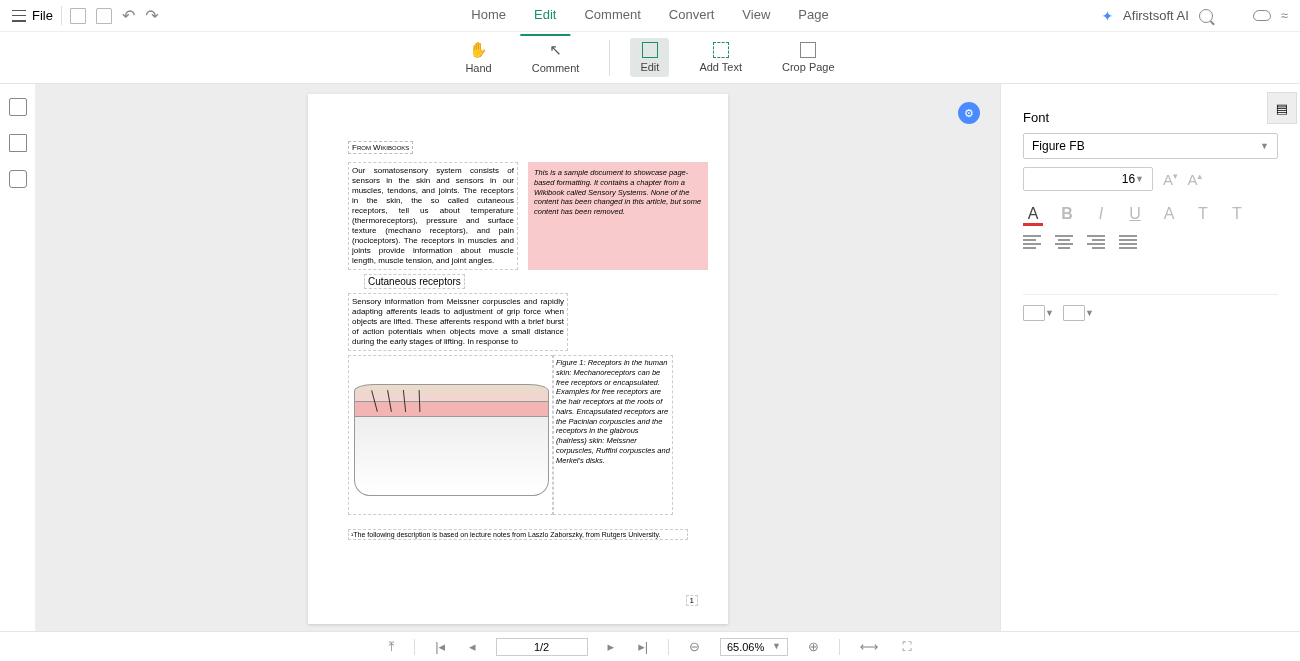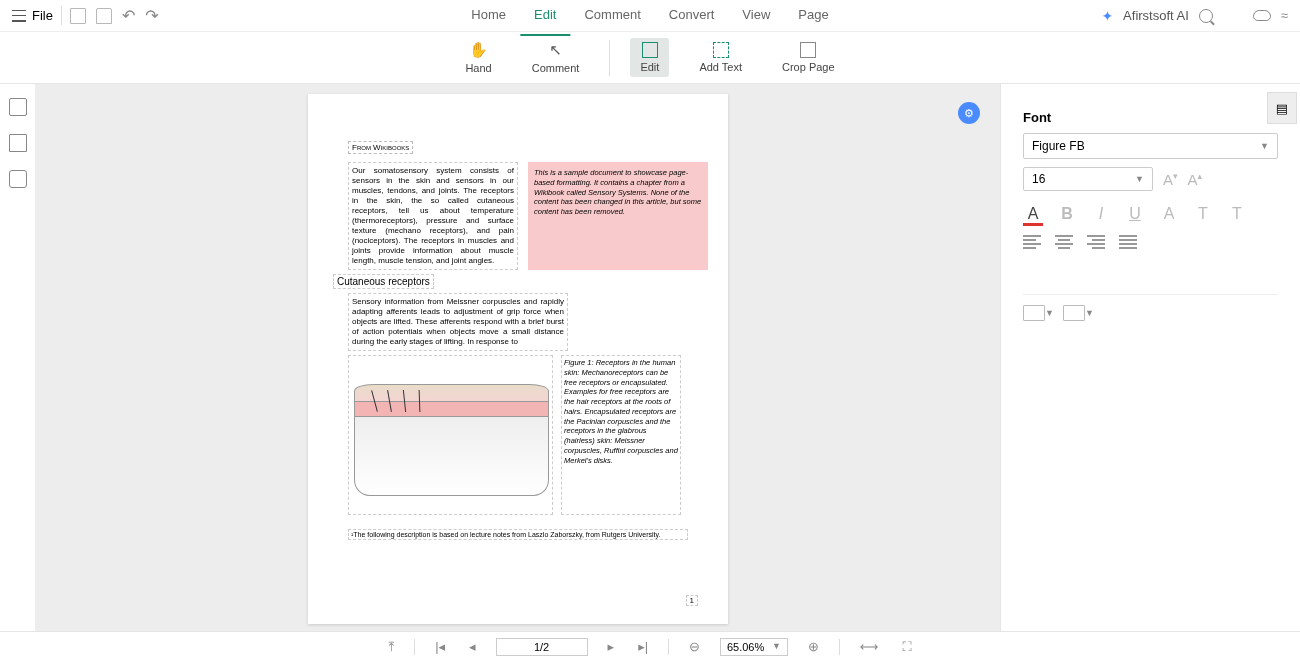--- a/index.html
+++ b/index.html
@@ -26,34 +26,34 @@
 .workspace { flex: 1; display: flex; background: #ededed; position: relative; overflow: hidden; }
 .left-rail { width: 36px; background: #fff; border-right: 1px solid #eee; display: flex; flex-direction: column; align-items: center; gap: 18px; padding-top: 14px; }
 .rail-ico { width: 18px; height: 18px; border: 1.3px solid #888; border-radius: 2px; cursor: pointer; }
 .canvas-area { flex: 1; display: flex; justify-content: center; padding: 10px 0; overflow: auto; position: relative; }
 .page { width: 420px; height: 530px; background: #fff; box-shadow: 0 1px 3px rgba(0,0,0,0.15); padding: 24px 0 0 0; font-family: Georgia, 'Times New Roman', serif; position: relative; }
 .pg-title { font-size: 21px; font-weight: bold; margin: 0 40px 6px; border:1px dashed #bbb; padding:2px 4px; display:inline-block;}
 .pg-sub { font-size: 8px; font-variant: small-caps; margin: 4px 40px; border:1px dashed #bbb; padding:1px 3px; display:inline-block;}
 .pg-body-row { display:flex; gap:10px; margin: 4px 20px 0 40px; justify-content: space-between; }
 .pg-para { font-size: 8px; line-height: 1.25; text-align: justify; border:1px dashed #ccc; padding:3px; flex:1;}
 .pink-box { width:180px; background:#f8cacb; font-size:7.5px; font-style:italic; padding:6px; line-height:1.3; }
-.pg-h2 { font-size:10px; margin:4px 25px 2px; border:1px dashed #ccc; padding:1px 3px; display:inline-block;}
-.fig-row { display:flex; gap:8px; margin:0 20px 0 40px; }
+.pg-h2 { font-size:10px; margin:4px 56px 2px; border:1px dashed #ccc; padding:1px 3px; display:inline-block;}
+.fig-row { display:flex; margin:0 20px 0 40px; }
 .figure { width:205px; height:160px; border:1px dashed #ccc; position:relative; overflow:hidden;}
 .fig-cap { width:120px; font-size:7.5px; font-style:italic; line-height:1.3; border:1px dashed #ccc; padding:2px;}
 .footnote { font-size:7px; margin:14px 40px 0; border:1px dashed #ccc; padding:1px 2px;}
 .pg-num { position:absolute; bottom:18px; right:30px; font-size:8px; border:1px dashed #ccc; padding:0 3px;}
 .float-badge { position: absolute; right: 20px; top: 18px; width: 22px; height: 22px; background: #4a8cff; border-radius:50%; color:#fff; font-size:11px; display:flex; align-items:center; justify-content:center;}
 .right-panel { width: 300px; background: #fff; border-left: 1px solid #e5e5e5; padding: 16px 22px; font-size: 13px; }
 .panel-head { display: flex; justify-content: space-between; align-items: center; font-weight: 600; font-size: 14px; margin-bottom: 14px; padding-bottom:10px; border-bottom:1px solid #eee;}
 .close-x { cursor: pointer; font-size: 16px; color: #666; }
-.sect-label { font-weight: 700; margin: 10px 0 8px; font-size: 13px;}
+.sect-label { font-weight: 400; margin: 10px 0 8px; font-size: 13px;}
 .dd { width: 100%; border: 1px solid #ccc; border-radius:2px; padding: 5px 8px; font-size: 12px; display: flex; justify-content: space-between; align-items: center; background:#fff; cursor:pointer;}
 .font-row { display: flex; gap: 10px; align-items: center; margin-top: 8px;}
-.size-dd { width: 130px; border:1px solid #ccc; border-radius:2px; padding:4px 8px; font-size:12px; display:flex; justify-content:space-between; align-items:center;}
+.size-dd { width: 130px; border:1px solid #ccc; border-radius:2px; padding:4px 8px; font-size:12px; display:flex; justify-content:flex-end; align-items:center;}
 .aa { font-size: 15px; color: #bbb; cursor:pointer; }
 .fmt-row { display: flex; gap: 14px; margin-top: 14px; font-size:16px; color:#bbb; align-items:center;}
 .fmt-ico { cursor:pointer; width:20px; text-align:center;}
 .underline-a { position:relative; color:#444;}
 .underline-a::after { content:''; position:absolute; left:0; right:0; bottom:-3px; height:3px; background:#d33;}
 .align-row { display: flex; gap: 14px; margin-top: 12px; }
 .align-ico { width:18px; height:14px; display:flex; flex-direction:column; justify-content:space-between; cursor:pointer;}
 .align-ico span { height:1.5px; background:#999;}
 .obj-row { display:flex; gap:18px; margin-top:10px;}
 .obj-ico { width:22px; height:16px; border:1.3px solid #bbb; border-radius:1px; cursor:pointer; position:relative;}

